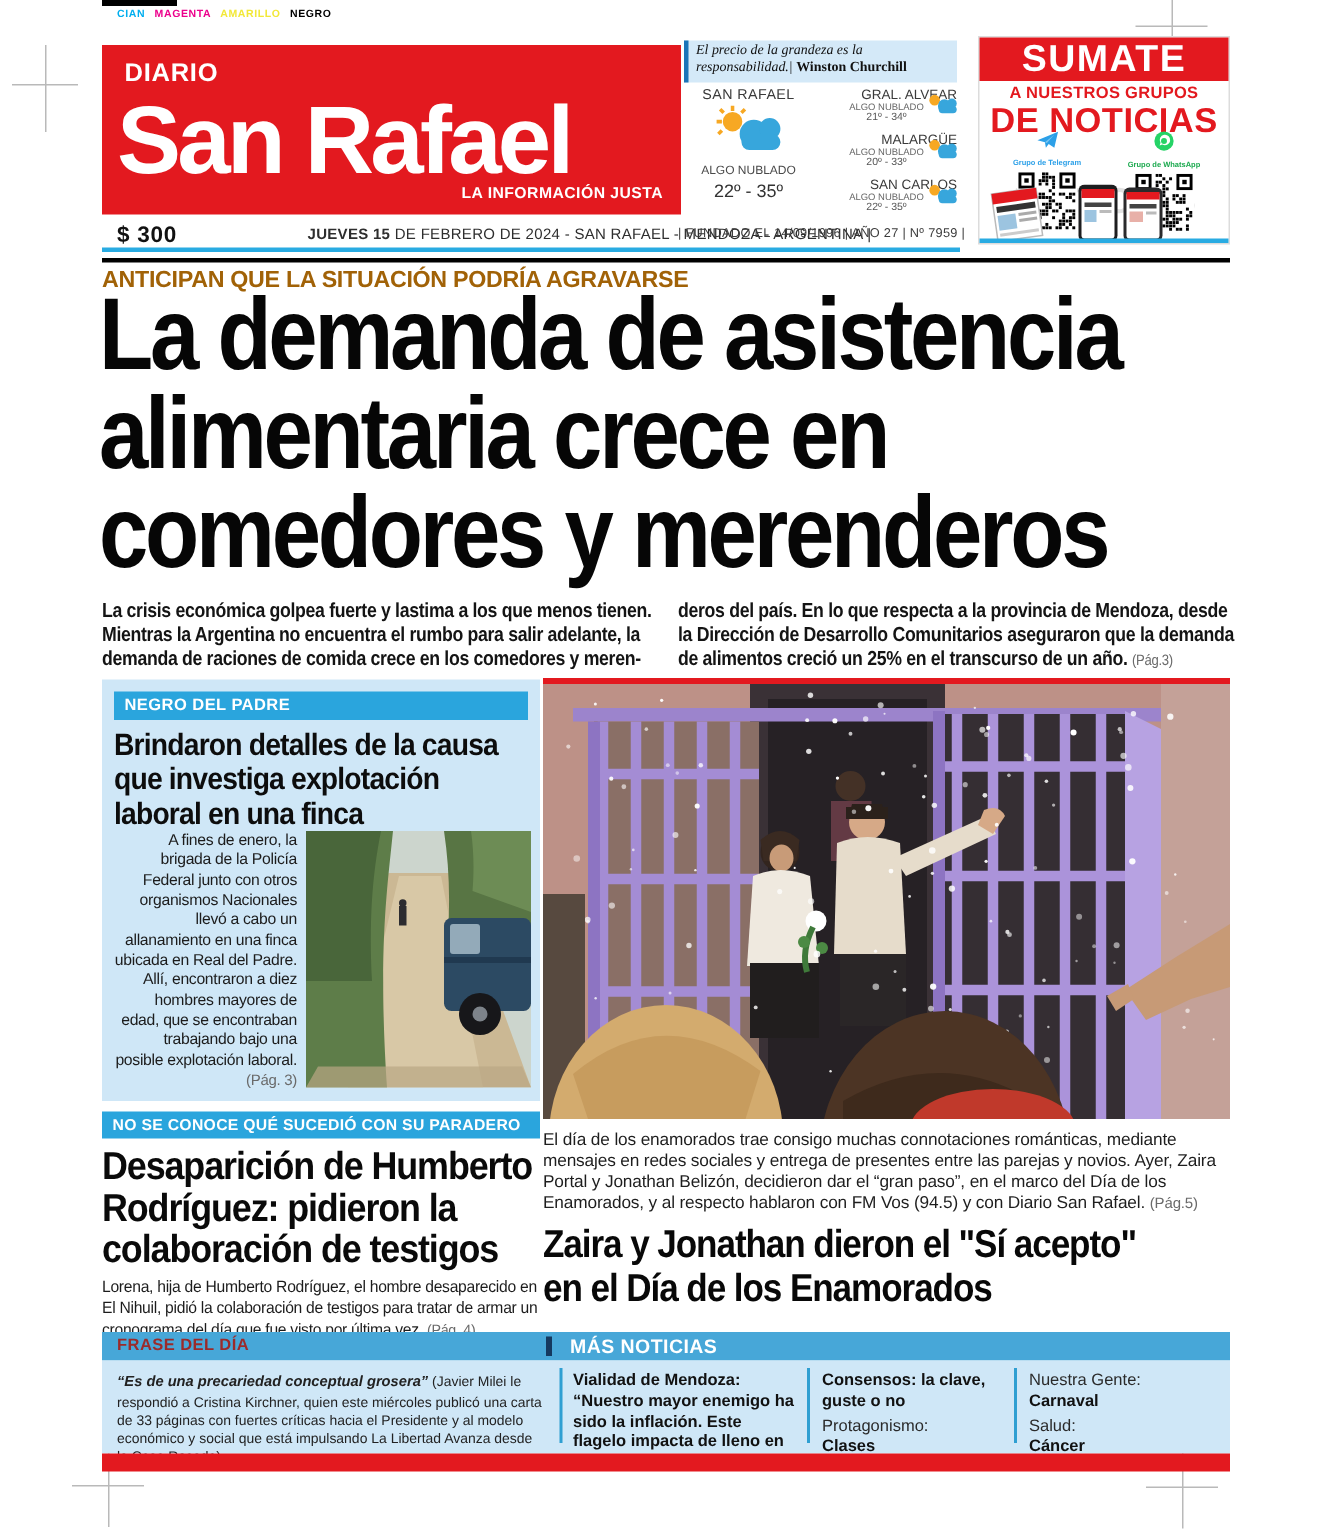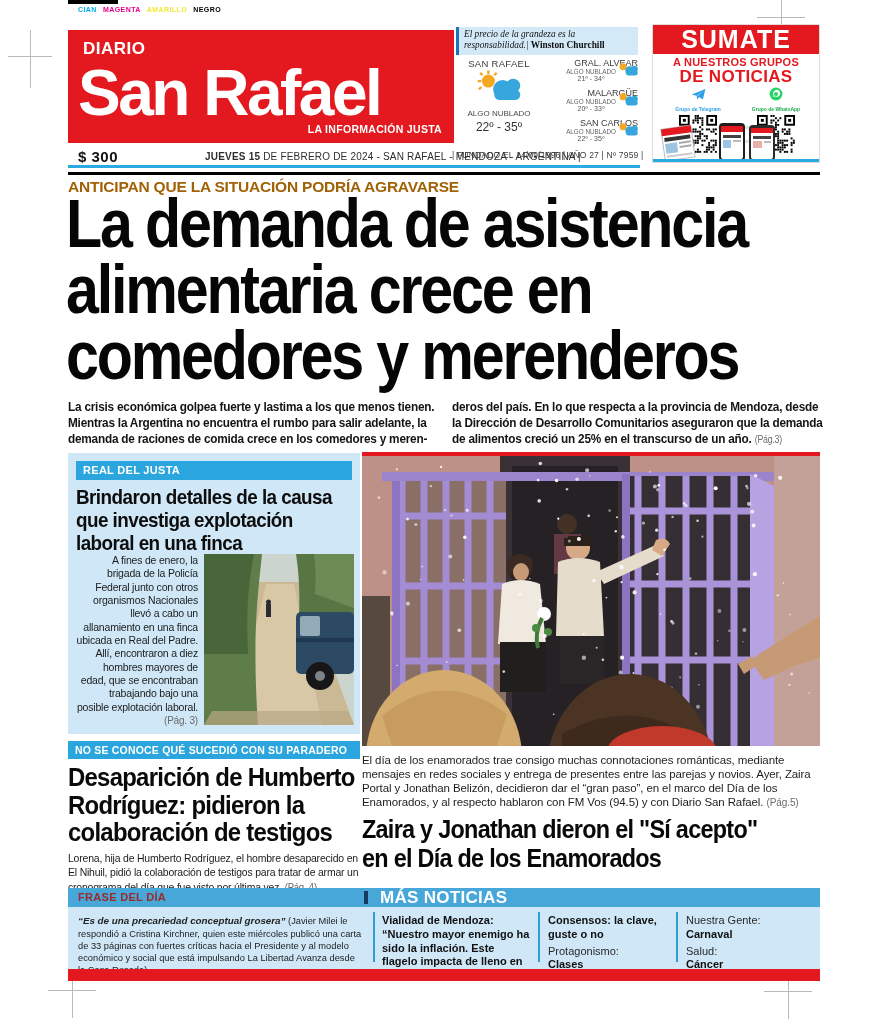--- a/index.html
+++ b/index.html
@@ -39,21 +39,21 @@
   .wrow .cond{font-size:6.3px;text-align:center;color:#666;}
   .wrow .temps{font-size:7px;text-align:center;color:#555;}
   .wrow svg{position:absolute;right:-2px;top:3px;}
   .founded{left:452px;top:150px;width:200px;font-size:8.5px;color:#3c3c3c;letter-spacing:.2px;}
 
   
   .promo{left:652px;top:24px;width:168px;height:139px;background:#fff;border:1px solid #dcdcdc;box-sizing:border-box;}
   .promo-band{left:0;top:0;width:100%;height:29px;background:#e3191f;color:#fff;text-align:center;
               font-size:25px;font-weight:bold;letter-spacing:1px;line-height:29px;}
   .promo-l1{left:0;top:31px;width:100%;text-align:center;color:#e3191f;font-weight:bold;font-size:11px;letter-spacing:.2px;}
-  .promo-l2{left:0;top:42px;width:100%;text-align:center;color:#e3191f;font-weight:bold;font-size:17px;letter-spacing:.3px;}
+  .promo-l2{left:0;top:42px;width:100%;text-align:center;color:#e3191f;font-weight:bold;font-size:23px;letter-spacing:.3px;}
   .pg{width:74px;text-align:center;top:62px;}
   .pg .lbl{font-size:5px;font-weight:bold;display:block;margin-top:1px;}
   .pg svg.qr{margin-top:2px;background:#fff;}
   .promo-water{left:2px;top:96px;width:164px;text-align:center;font-size:24px;font-weight:bold;color:#9a9a9a;opacity:.28;letter-spacing:1px;}
   .promo-cyan{left:0;bottom:0;width:100%;height:3px;background:#29abe2;}
 
   
   .toprule{left:68px;top:172px;width:752px;height:3px;background:#000;}
   .kicker{left:68px;top:178px;font-size:15.5px;font-weight:bold;letter-spacing:-.2px;color:#a16207;}
   .mainhl{left:66px;top:190px;width:760px;}
@@ -85,21 +85,21 @@
   .photoblock .redtop{left:0;top:0;width:100%;height:4px;background:#e3191f;}
   .caption{left:362px;top:753px;width:458px;font-size:11.5px;line-height:1.22;color:#1e1e1e;letter-spacing:-.1px;}
   .zaira{left:362px;top:815px;}
   .zaira .ln{font-size:26px;font-weight:bold;letter-spacing:-.8px;line-height:29px;color:#080808;
              white-space:nowrap;transform:scaleX(.9);transform-origin:0 0;}
 
   
   .botbar{left:68px;top:888px;width:752px;height:19px;background:#47a7d8;}
   .fraselabel{left:10px;top:0;font-size:11px;font-weight:bold;color:#9c2a2a;line-height:19px;letter-spacing:.3px;}
   .masdiv{left:296px;top:3px;width:4px;height:13px;background:#15395f;}
-  .maslabel{left:312px;top:0;font-size:17px;font-weight:bold;color:#fff;line-height:19px;letter-spacing:.3px;}
+  .maslabel{left:312px;top:0;font-size:13px;font-weight:bold;color:#fff;line-height:19px;letter-spacing:.3px;}
   .botcontent{left:68px;top:907px;width:752px;height:62px;}
   .frase{left:10px;top:8px;width:286px;font-size:9.3px;line-height:1.3;color:#222;}
   .frase .q{font-weight:bold;font-style:italic;font-size:9.8px;}
   .ncol{top:7px;font-size:11px;line-height:1.25;color:#111;}
   .ncol .lb{font-weight:normal;color:#2a2a2a;}
   .vdiv{top:5px;width:2px;height:50px;background:#2f9fd2;}
   .redbar{left:68px;top:969px;width:752px;height:12px;background:#e3191f;}
 </style>
 </head>
 <body>
@@ -454,21 +454,21 @@
     <div class="ln">comedores y merenderos</div>
   </div>
   <div class="abs lead" style="left:68px;width:378px">
     <div class="in">La crisis económica golpea fuerte y lastima a los que menos tienen. Mientras la Argentina no encuentra el rumbo para salir adelante, la demanda de raciones de comida crece en los comedores y meren-</div>
   </div>
   <div class="abs lead" style="left:452px;width:370px">
     <div class="in"><span>deros del país.  En lo que respecta a la provincia de Mendoza, desde la Dirección de Desarrollo Comunitarios aseguraron que la demanda de alimentos creció un 25% en el transcurso de un año. </span><span class="pref">(Pág.3)</span></div>
   </div>
 
   <div class="abs bluebox box1">
-    <div class="abs seclabel">REAL DEL JUSTA</div>
+    <div class="abs seclabel">NEGRO DEL PADRE</div>
     <div class="abs hl" style="left:8px;top:32px">
       <div class="ln">Brindaron detalles de la causa</div>
       <div class="ln">que investiga explotación</div>
       <div class="ln">laboral en una finca</div>
     </div>
     <div class="abs body">
       <span>A fines de enero, la brigada de la Policía Federal junto con otros organismos Nacionales llevó a cabo un allanamiento en una finca ubicada en Real del Padre. Allí, encontraron a diez hombres mayores de edad, que se encontraban trabajando bajo una posible explotación laboral.</span><br>
       <span class="pref">(Pág. 3)</span>
     </div>
     <svg class="abs photo" viewBox="0 0 150 171" preserveAspectRatio="none">

